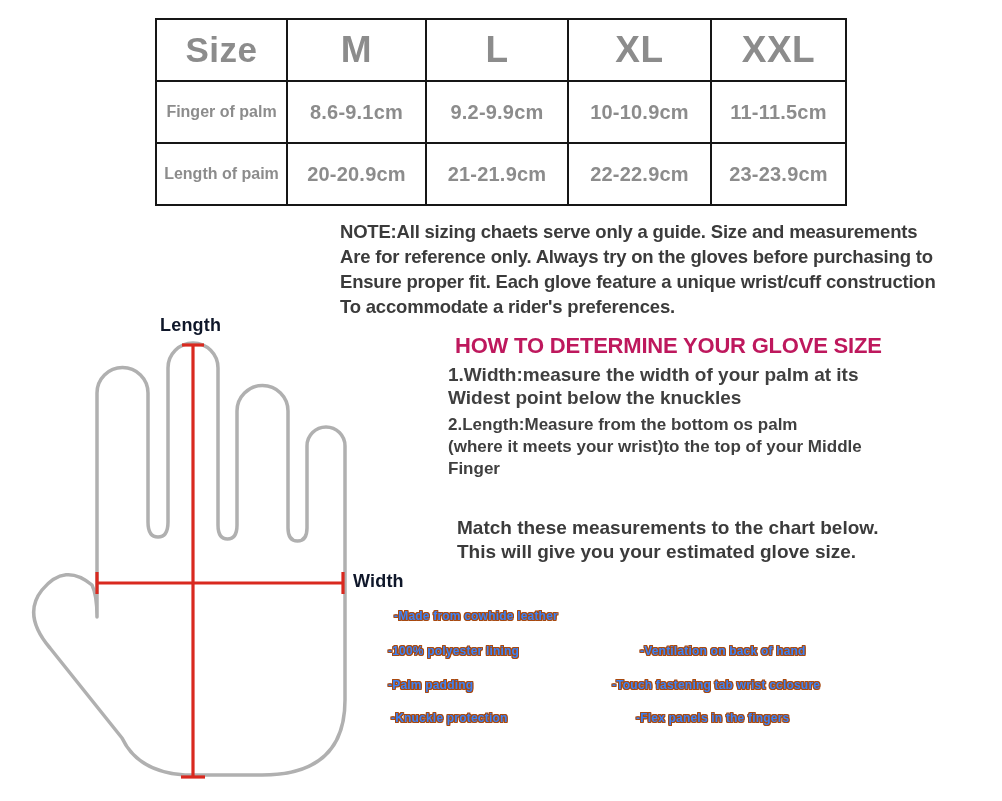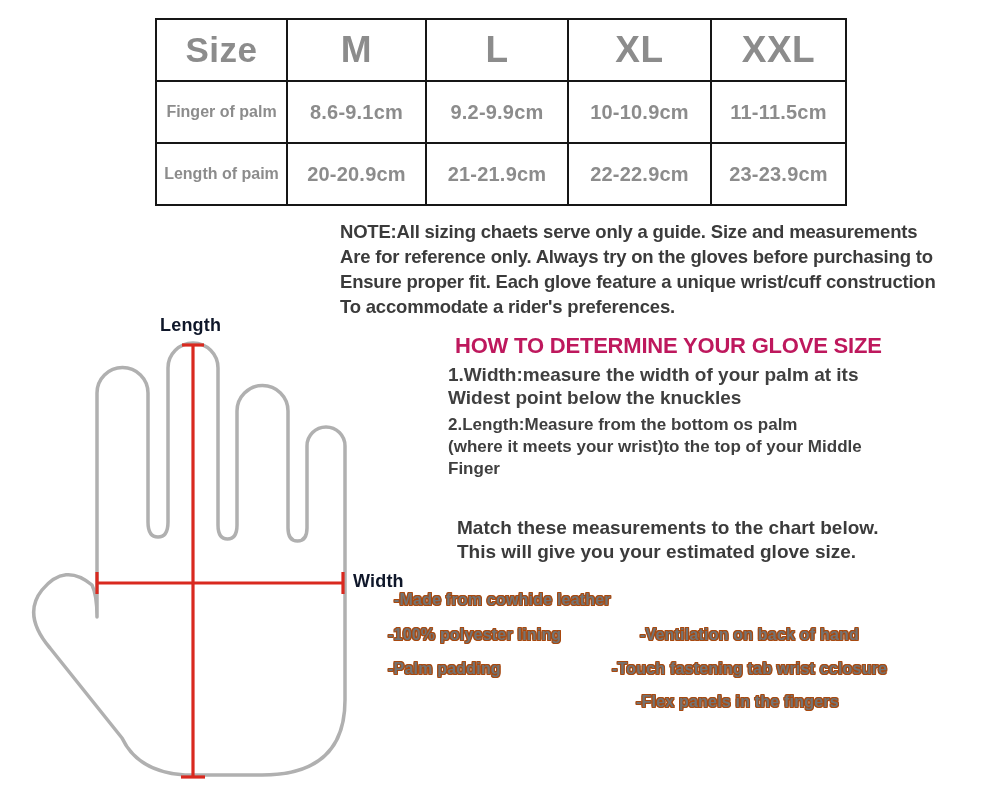--- a/index.html
+++ b/index.html
@@ -101,29 +101,30 @@
     font-size: 18px;
     letter-spacing: 0.2px;
     white-space: nowrap;
   }
   .label-length { left: 160px; top: 315px; }
   .label-width  { left: 353px; top: 571px; }
 
   
   .feature {
     position: absolute;
-    font-size: 16px;
+    font-size: 12px;
     letter-spacing: 0.2px;
-    color: #737373;
+    color: #3b82f6;
     white-space: nowrap;
     text-shadow:
       -1px -1px 0 #a8490f,  1px -1px 0 #a8490f,
       -1px  1px 0 #a8490f,  1px  1px 0 #a8490f,
       -1px  0   0 #a8490f,  1px  0   0 #a8490f,
        0   -1px 0 #a8490f,  0    1px 0 #a8490f;
+    margin-top: 18px;
   }
   .f0 { left: 394px; top: 591px; }
   .f1 { left: 388px; top: 626px; }
   .f2 { left: 640px; top: 626px; }
   .f3 { left: 388px; top: 660px; }
   .f4 { left: 612px; top: 660px; }
   .f5 { left: 391px; top: 693px; }
   .f6 { left: 636px; top: 693px; }
 </style>
 </head>
@@ -215,15 +216,16 @@
  (where it meets your wrist)to the top of your Middle
  Finger</div>
   <div class="guide-match">Match these measurements to the chart below.
 This will give you your estimated glove size.</div>
 
   <div class="feature f0">-Made from cowhide leather</div>
   <div class="feature f1">-100% polyester lining</div>
   <div class="feature f2">-Ventilation on back of hand</div>
   <div class="feature f4">-Touch fastening tab wrist cclosure</div>
   <div class="feature f3">-Palm padding</div>
+  <div class="feature f5">-Knuckle protection</div>
   <div class="feature f6">-Flex panels in the fingers</div>
 
 </div>
 
 </body></html>

